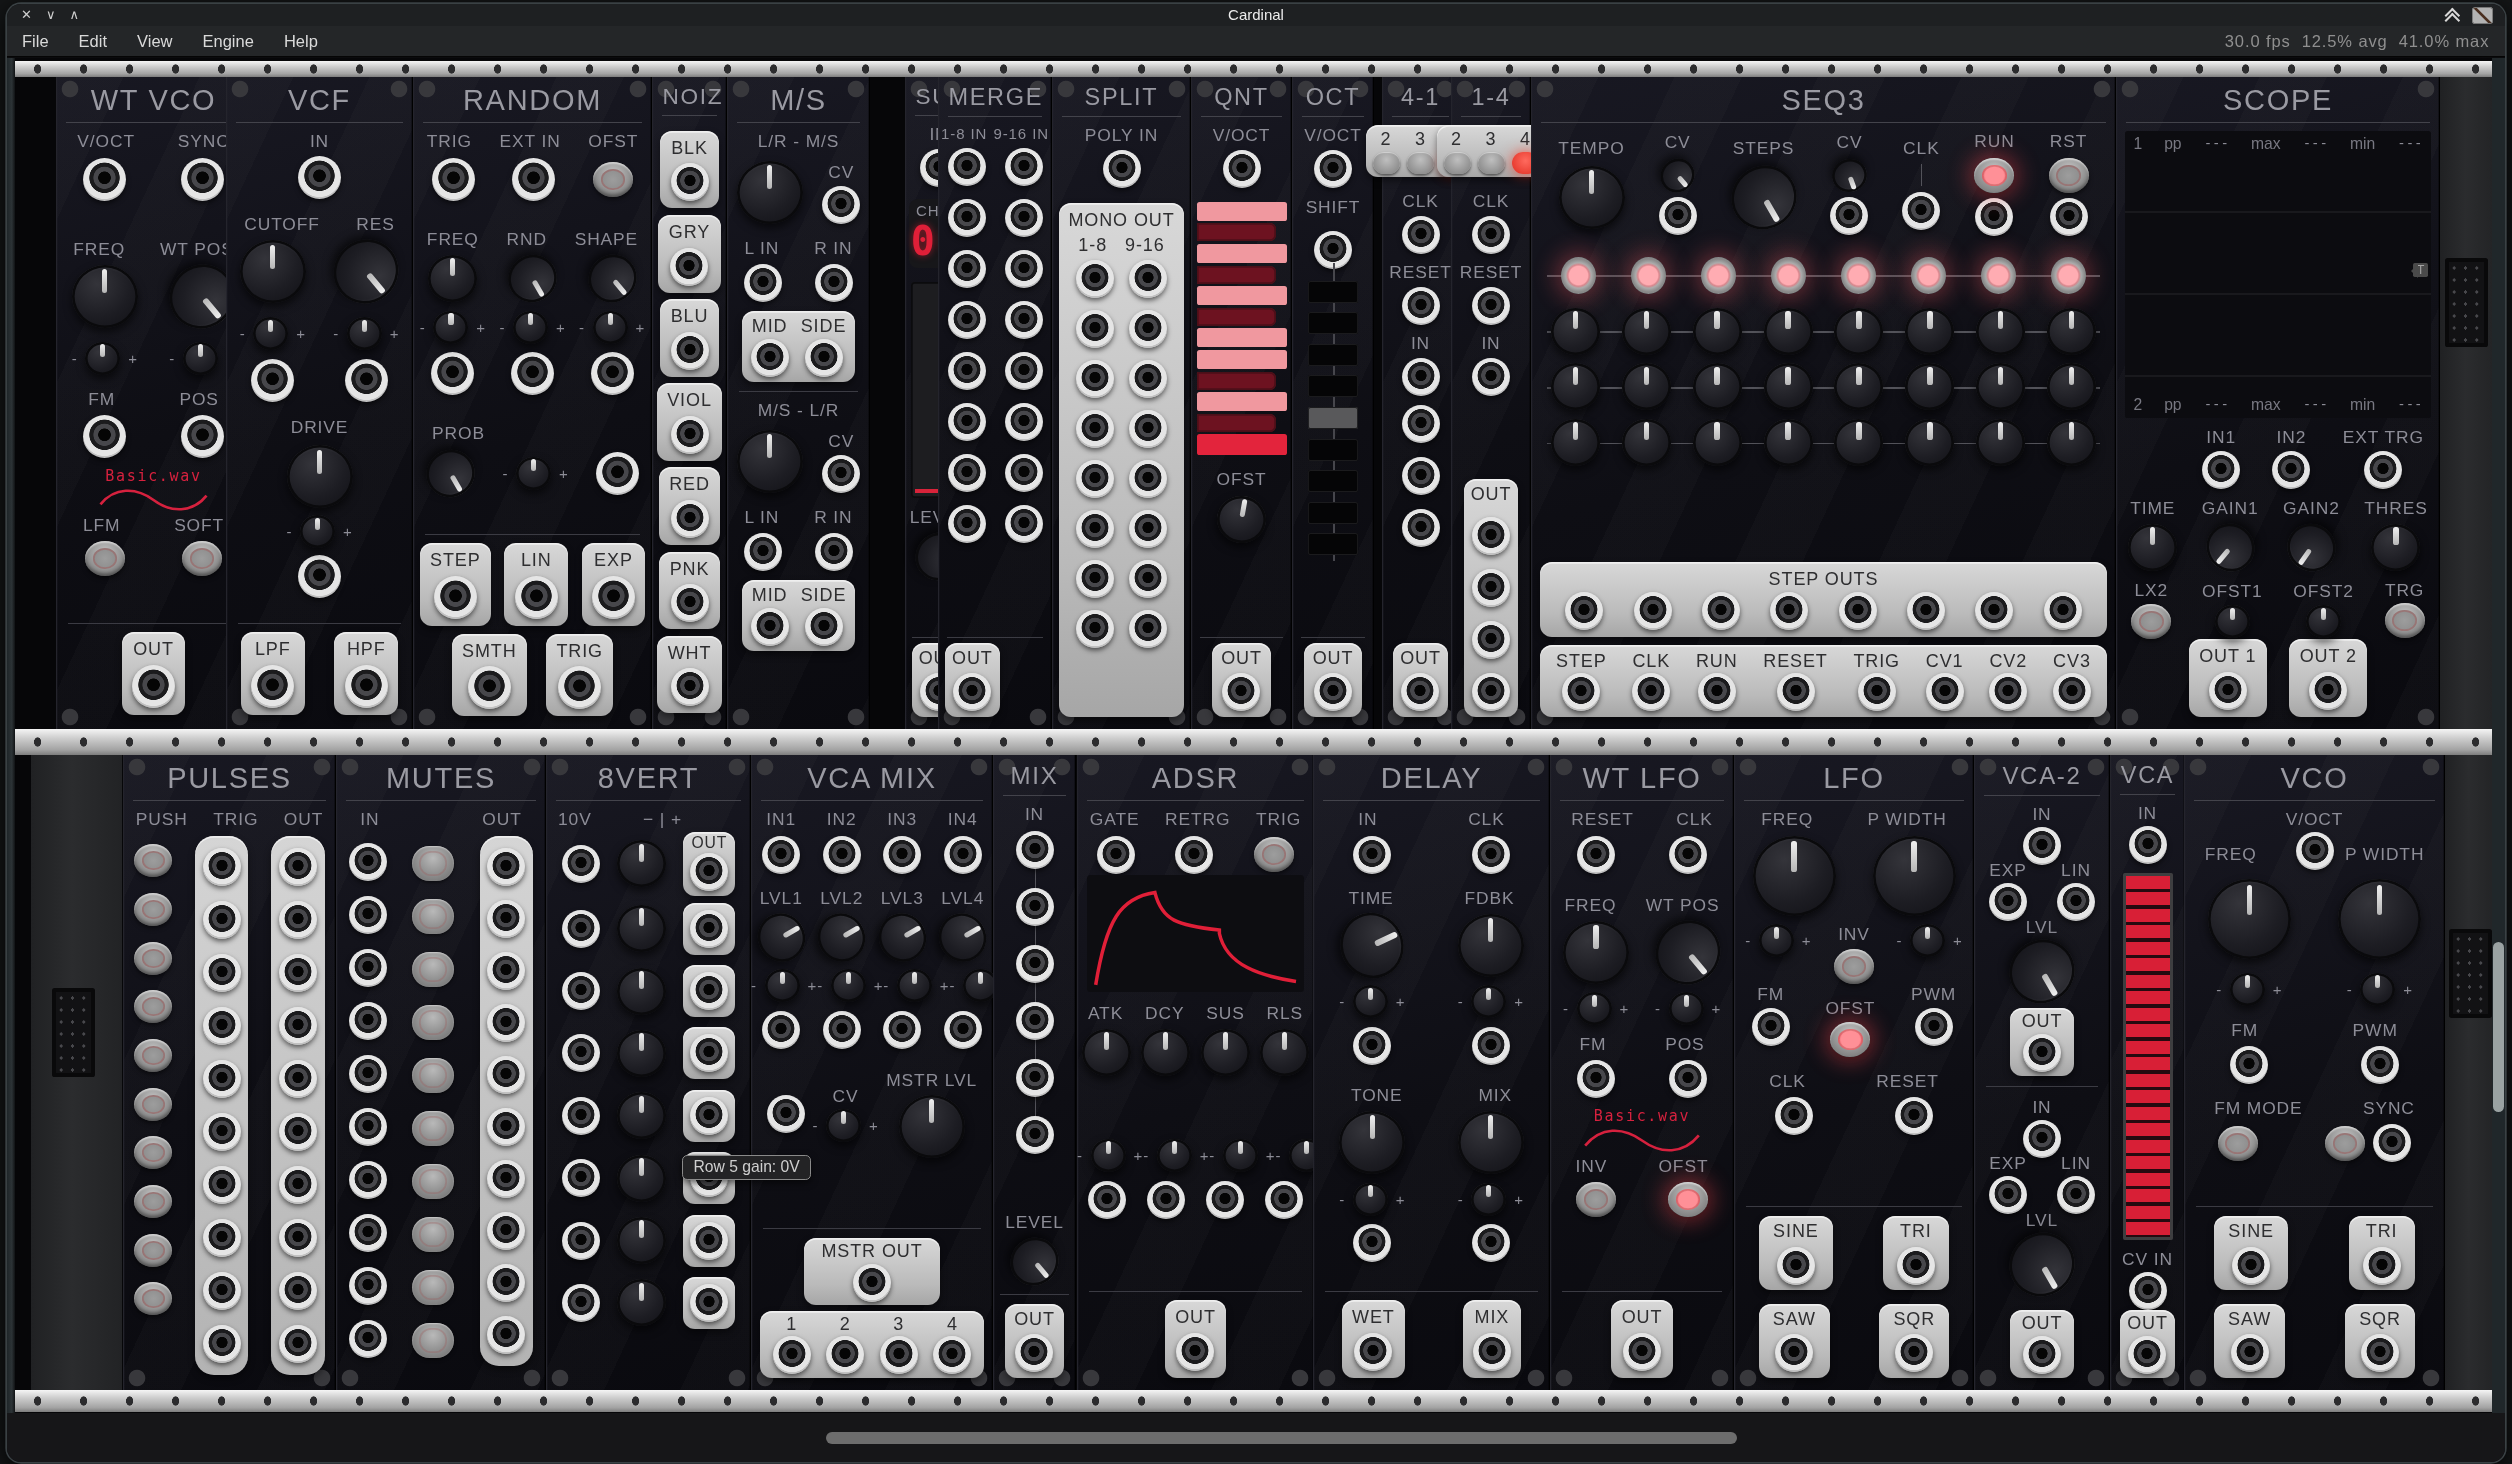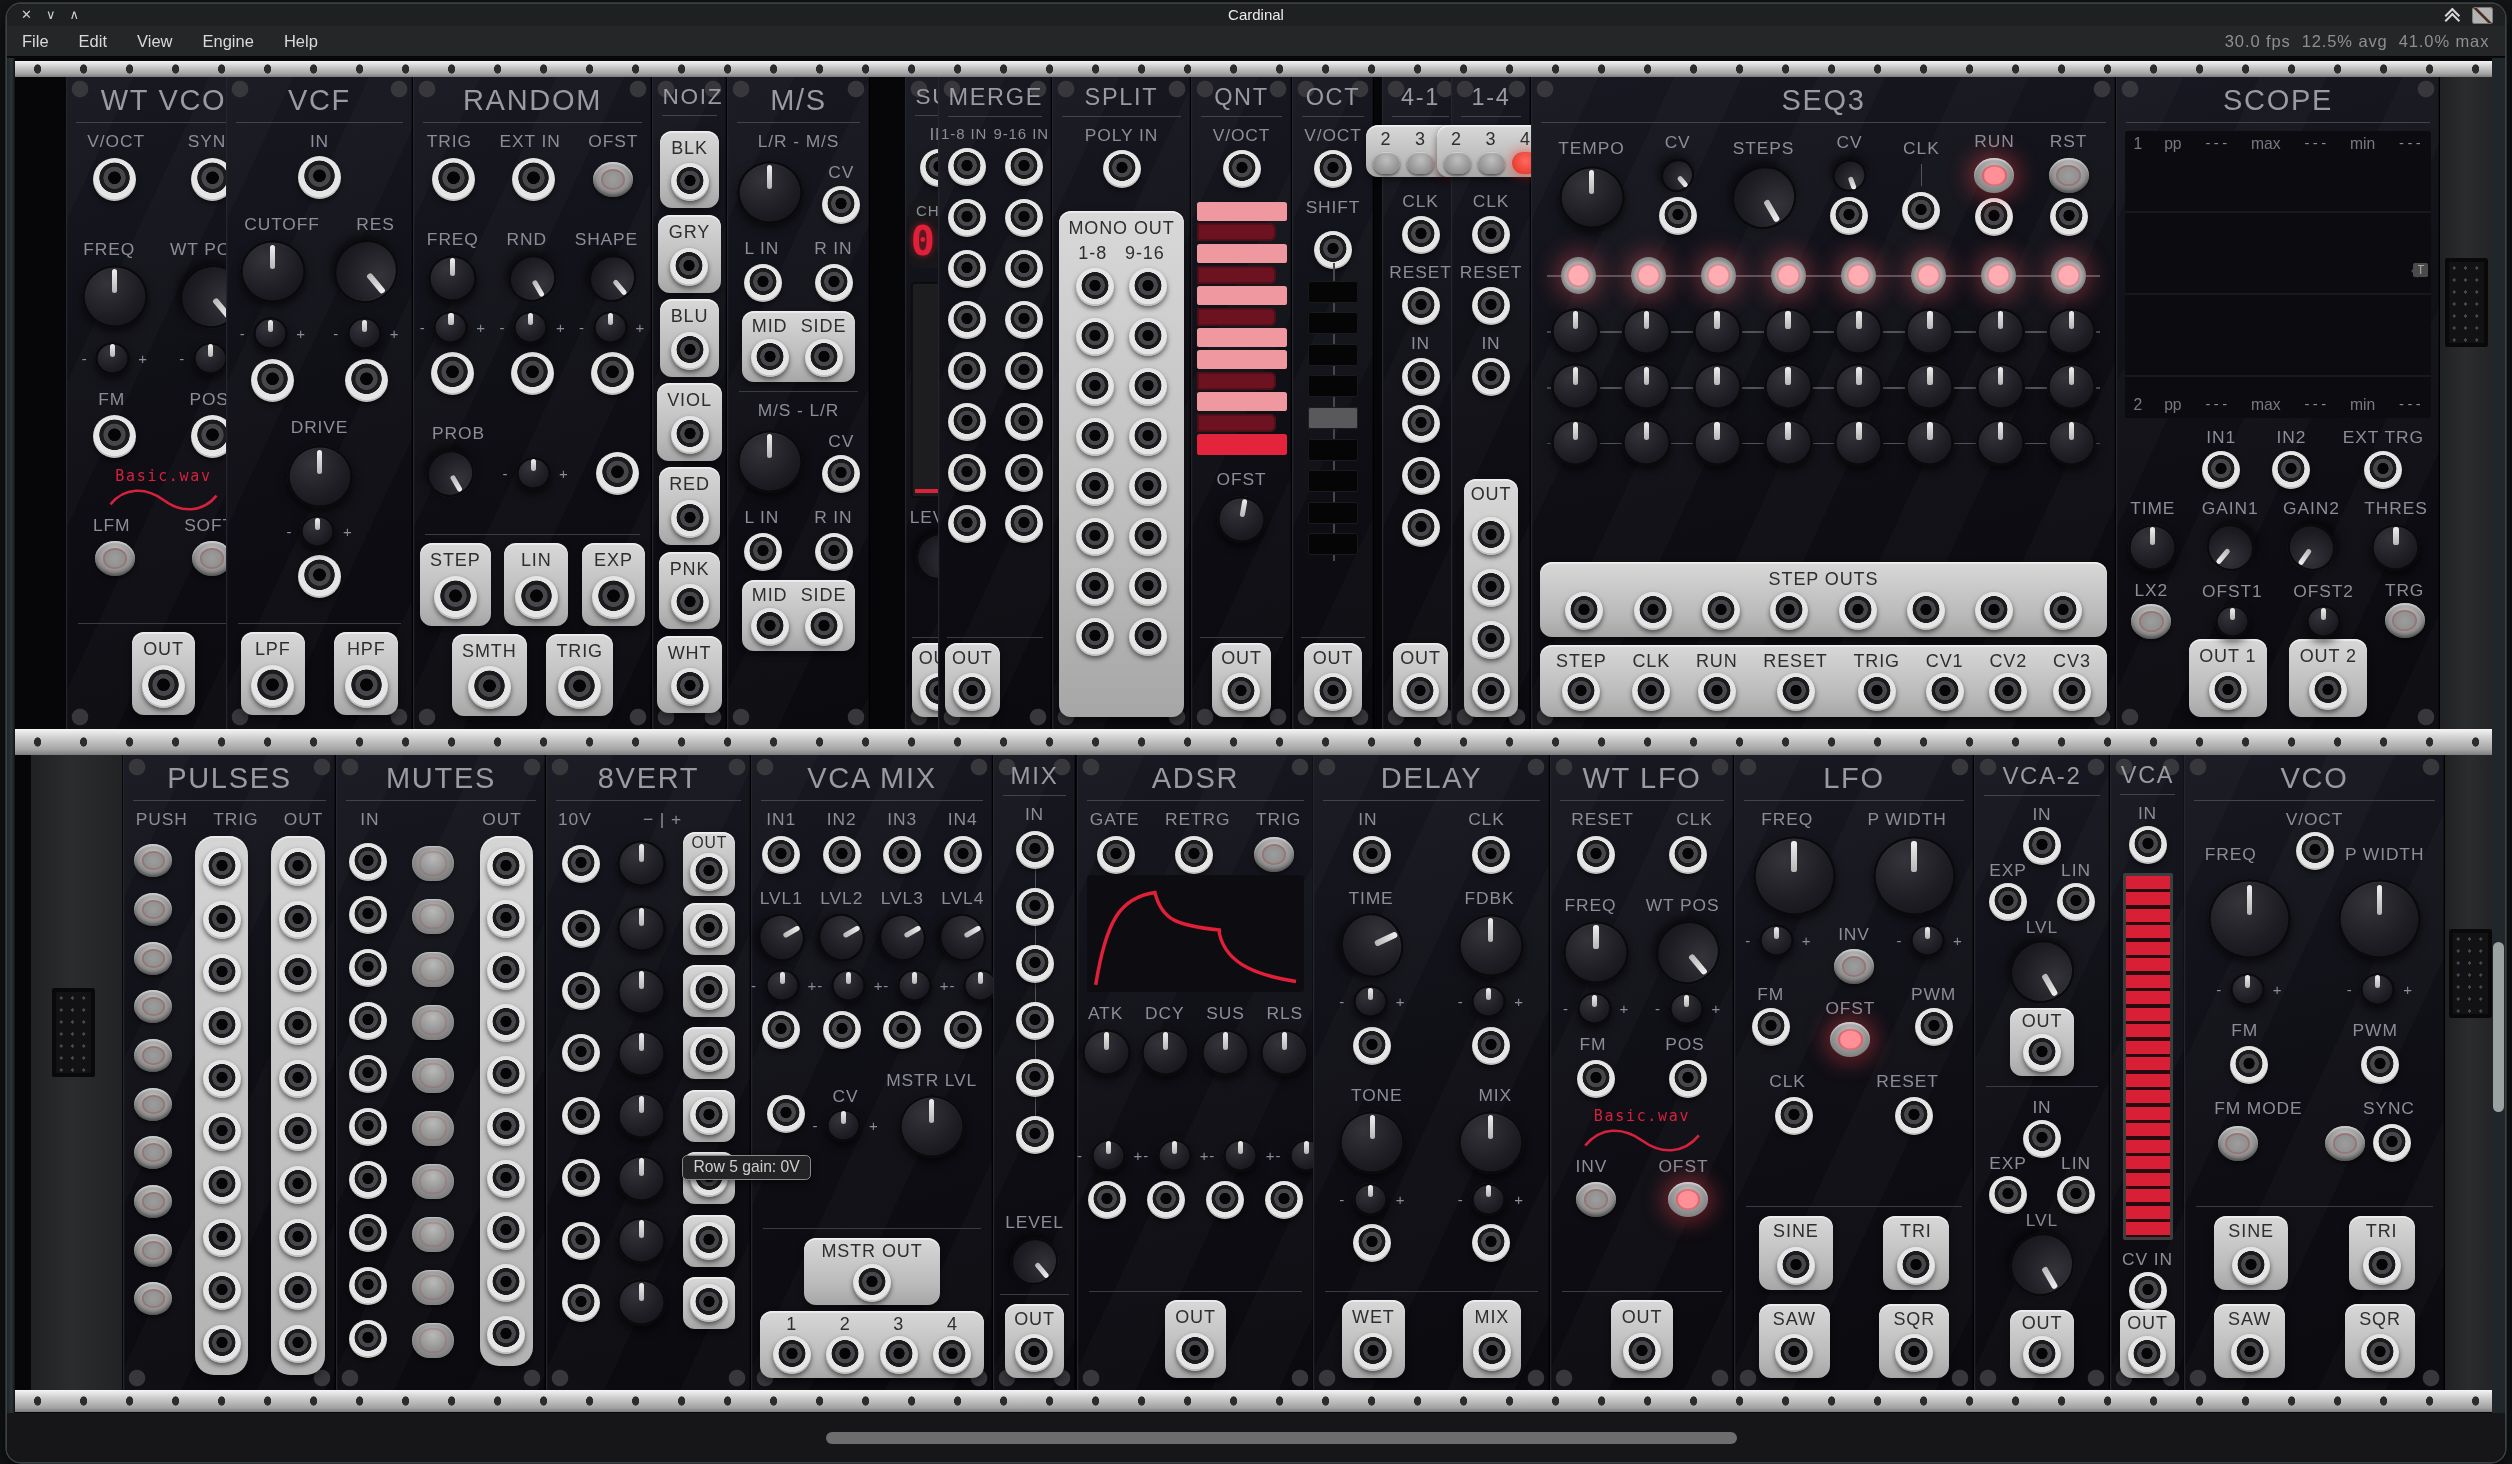--- a/index.html
+++ b/index.html
@@ -148,21 +148,21 @@
       <div class="idc" style="left:21px;top:233px"></div>
     </div>
     <div class="blank" style="left:2438px;top:697px;width:52px;height:635px">
       <div class="idc" style="left:3.5px;top:174px"></div>
     </div>
 
     <div class="rail r1"></div>
     <div class="rail r2"></div>
     <div class="rail r3"></div>
 
-    <div class="mod row1m" style="left:59px;width:195px">
+    <div class="mod row1m" style="left:49px;width:195px">
       <div class="t">WT VCO</div>
       <div class="row">
           <span class="l">V/OCT</span>
           <span class="l">SYNC</span>
         </div>
       <div class="row mt6">
           <div class="p"></div>
           <div class="p"></div>
         </div>
       <div class="grow"></div>
@@ -505,21 +505,21 @@
           <div class="p s"></div>
       </div>
     </div>
 
     <div class="mod row1m" style="left:1045px;width:139px">
       <div class="t" style="font-size:23.5px">SPLIT</div>
       <div class="col" style="gap:3.5px">
           <span class="l">POLY IN</span>
           <div class="p s"></div>
         </div>
-      <div class="tile mt10" style="margin:23px 7px 12px;flex:1;justify-content:flex-start">
+      <div class="tile mt10" style="margin:15px 7px 12px;flex:1;justify-content:flex-start">
         <span class="l">MONO OUT</span>
         <div class="row" style="width:100%">
             <span class="l sm dk">1-8</span>
             <span class="l sm dk">9-16</span>
           </div>
         <div class="row" style="width:100%;align-items:flex-start">
           <div class="col" style="gap:12px">
               <div class="p s"></div>
               <div class="p s"></div>
               <div class="p s"></div>

